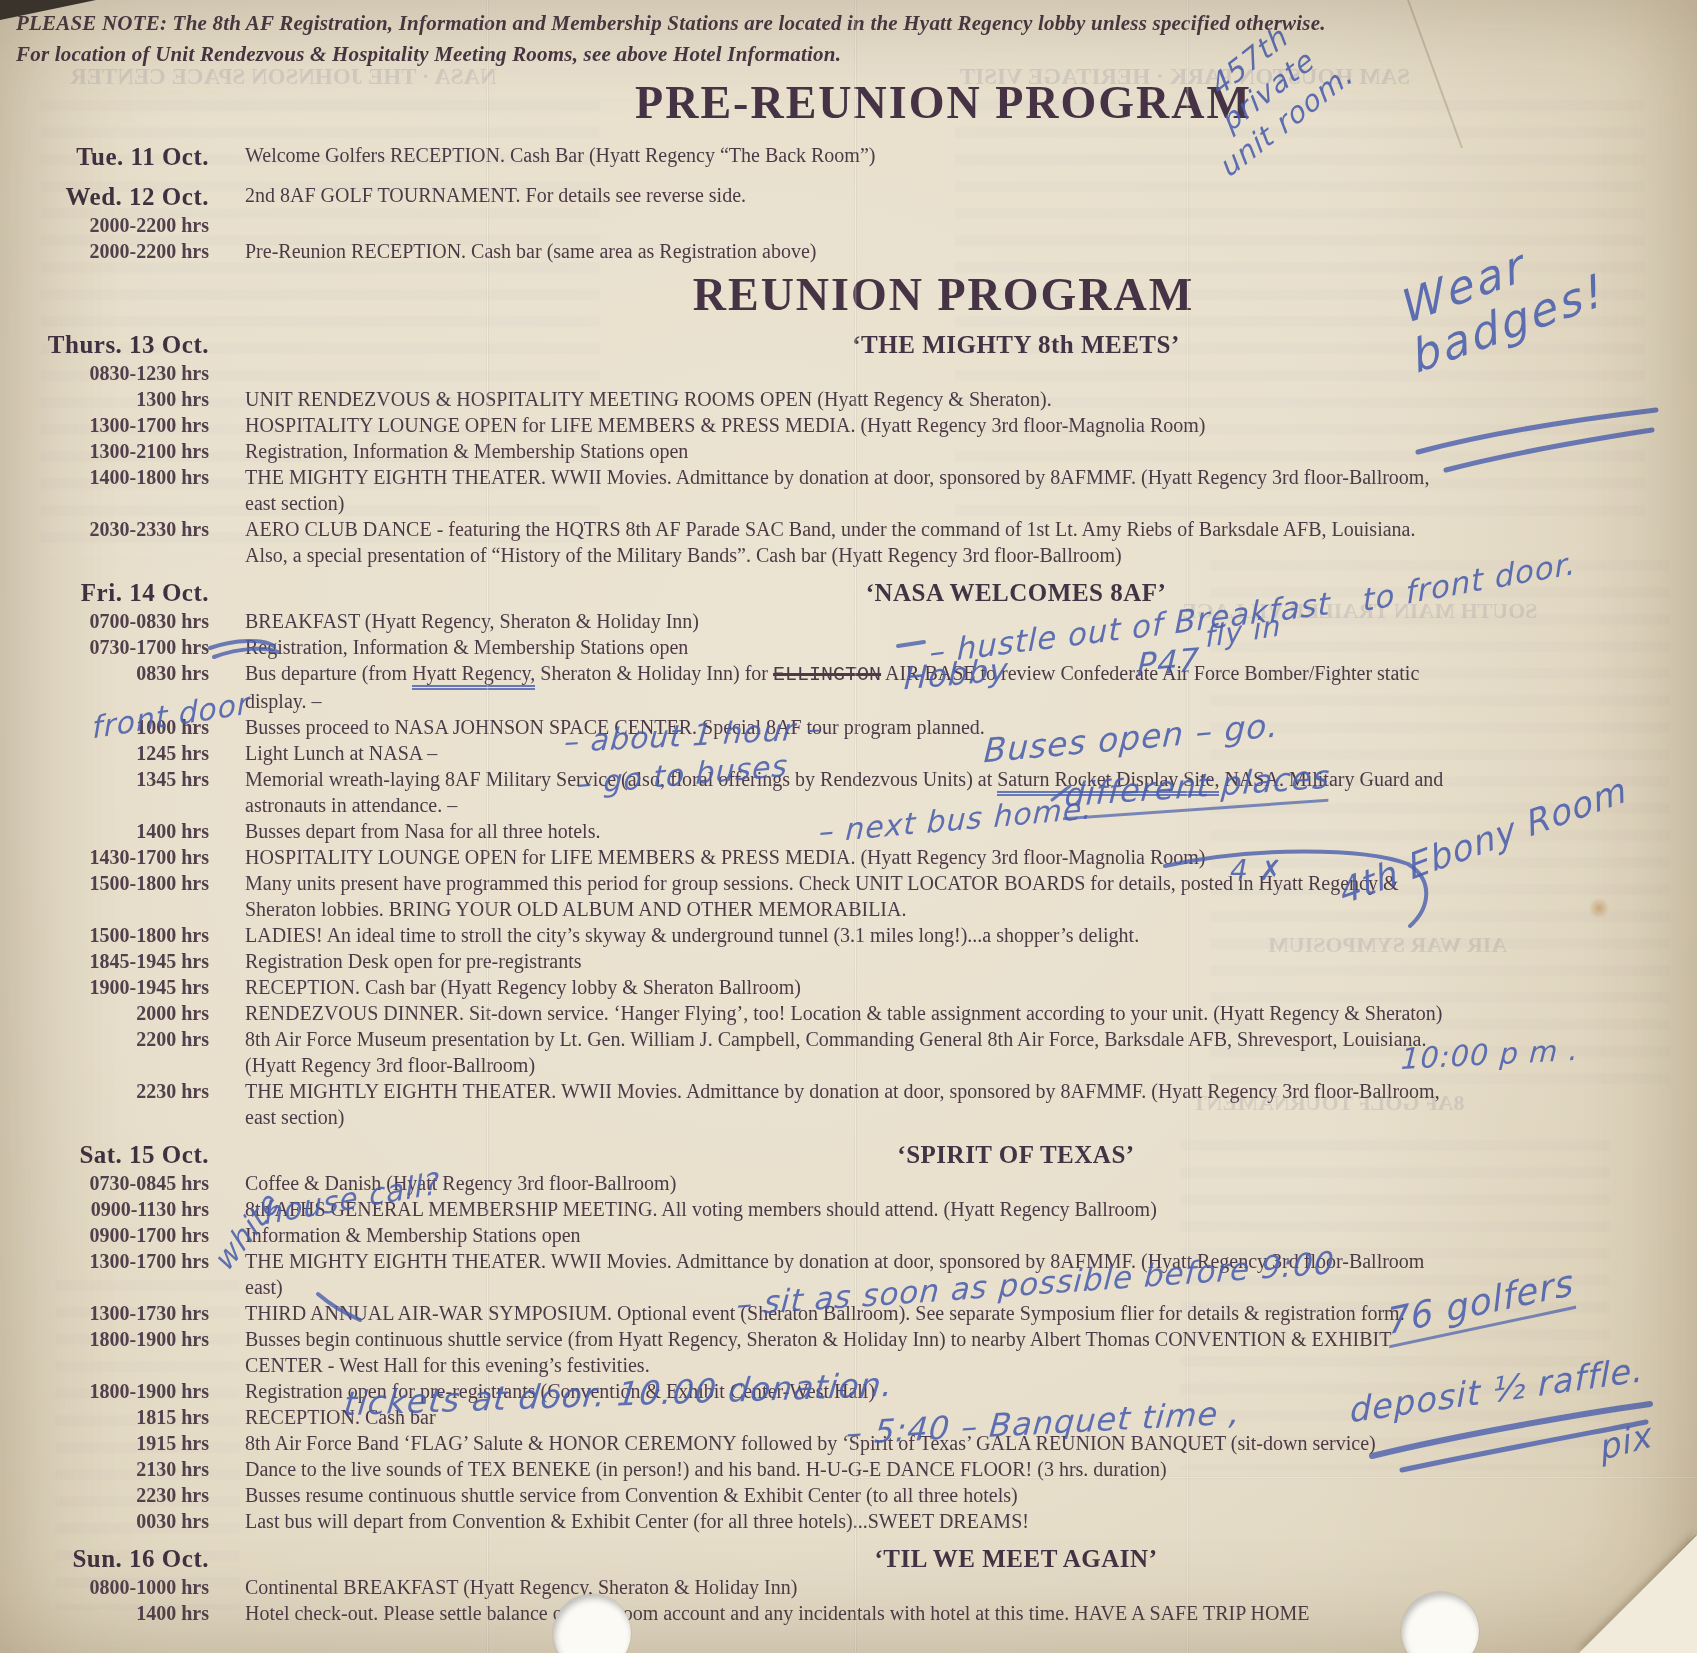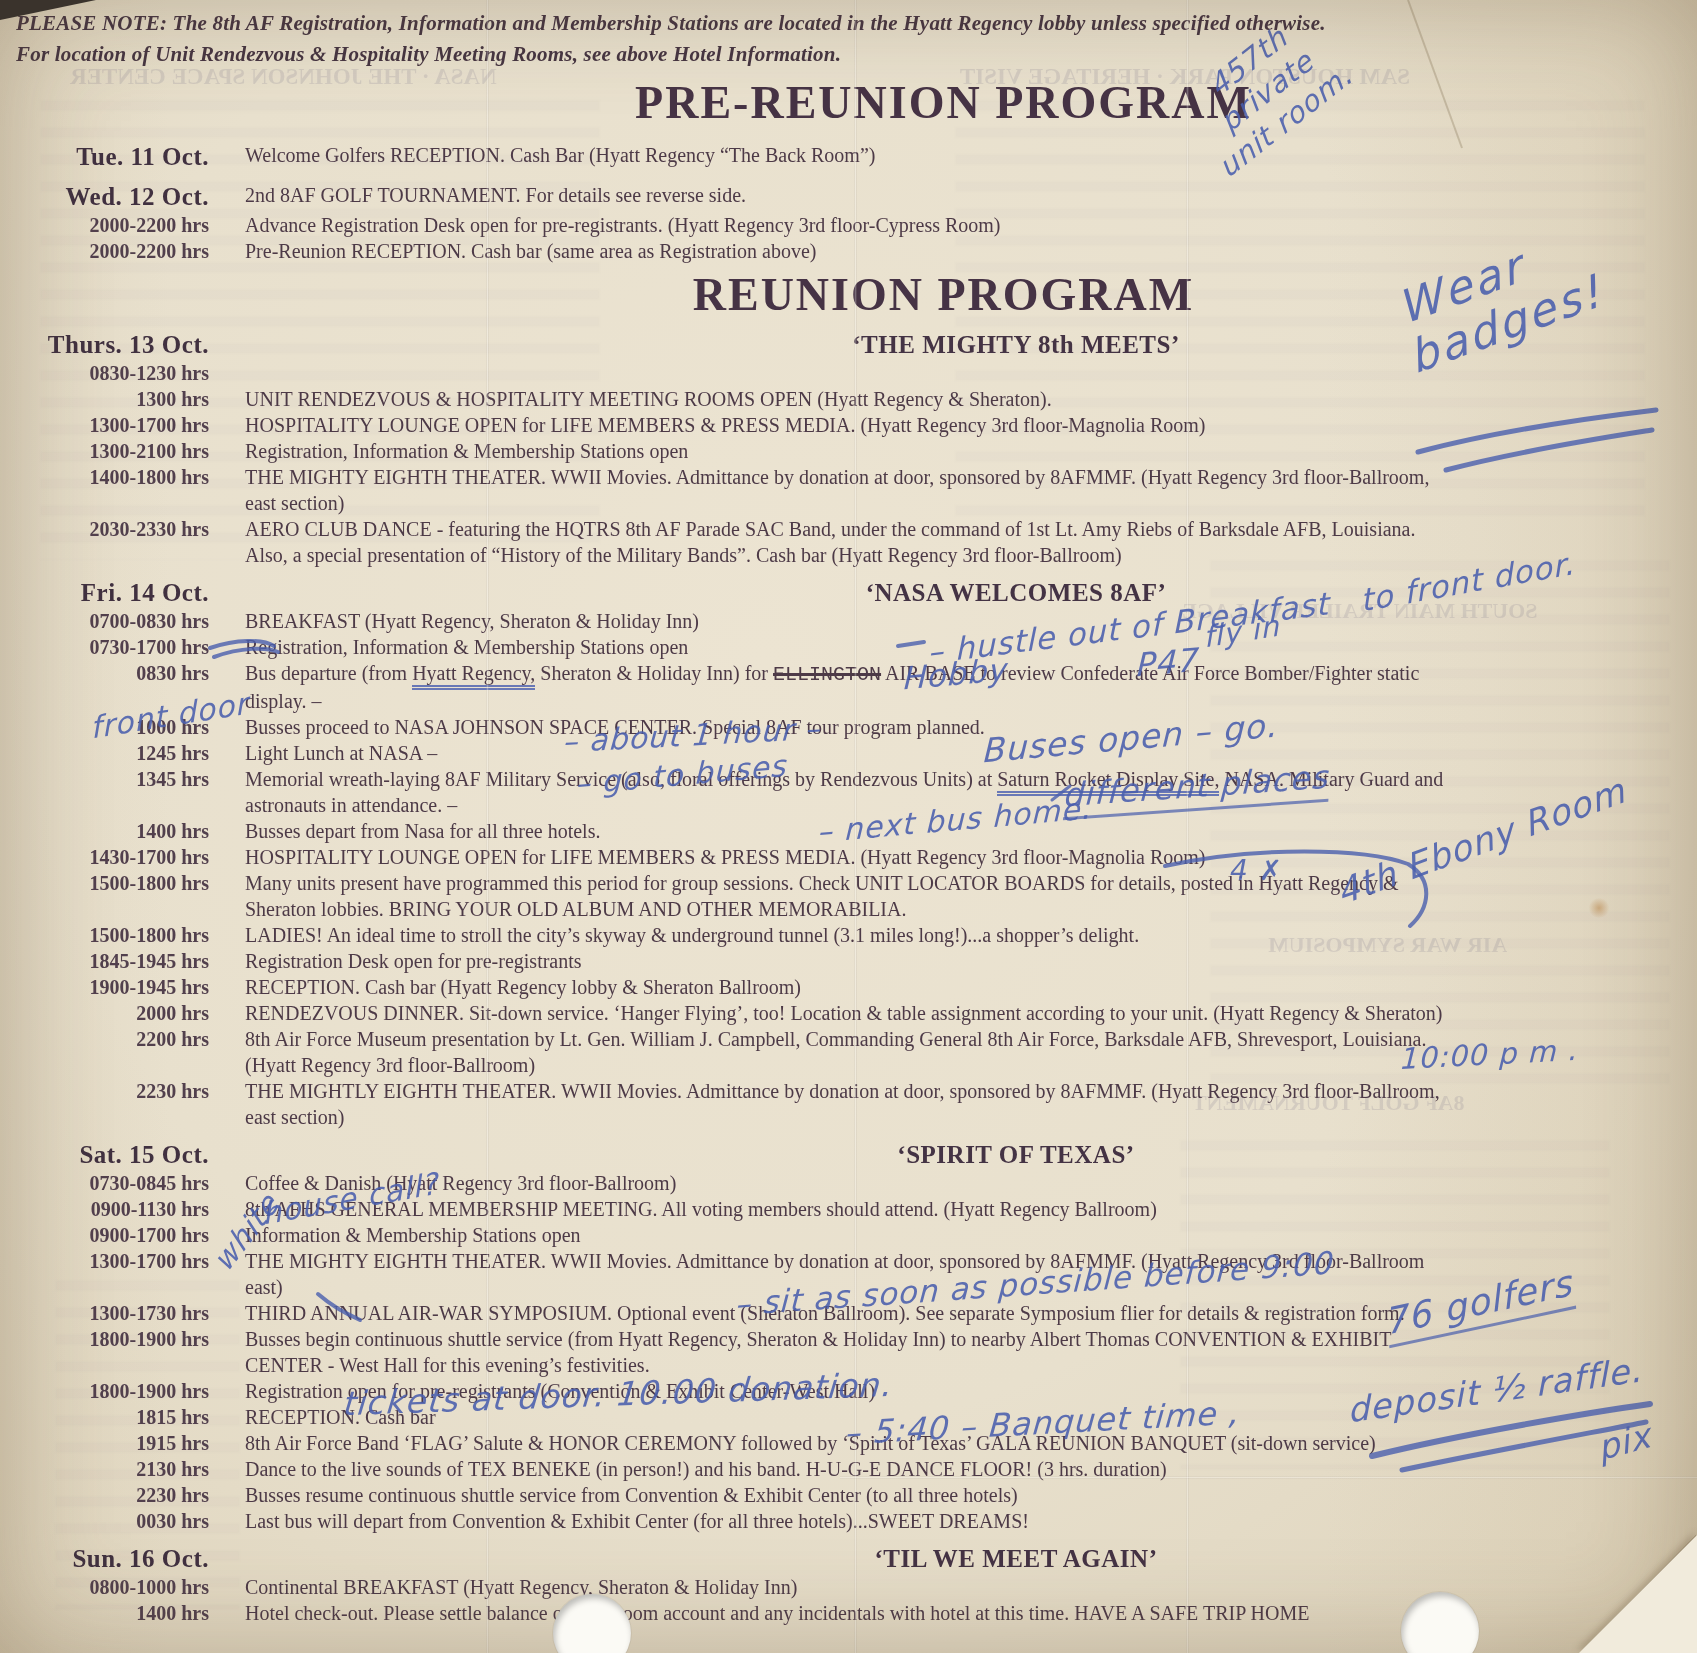--- a/index.html
+++ b/index.html
@@ -112,21 +112,20 @@
         <div class="row dayrow">
           <div class="cl day">Tue. 11 Oct.</div>
           <div class="cr">Welcome Golfers  RECEPTION. Cash Bar (Hyatt Regency “The Back Room”)</div>
         </div>
         <div class="row dayrow">
           <div class="cl day">Wed. 12 Oct.</div>
           <div class="cr">2nd 8AF GOLF TOURNAMENT. For details see reverse side.</div>
         </div>
         <div class="row">
           <div class="cl">2000-2200 hrs</div>
-          <div class="cr">Advance Registration Desk open for pre-registrants. (Hyatt Regency 3rd floor-Cypress Room)</div>
         </div>
         <div class="row">
           <div class="cl">2000-2200 hrs</div>
           <div class="cr">Pre-Reunion RECEPTION. Cash bar (same area as Registration above)</div>
         </div>
       </div>
     <div class="doc-title second">REUNION PROGRAM</div>
     <div id="main-rows">
         <div class="row dayrow">
           <div class="cl day">Thurs. 13 Oct.</div>

